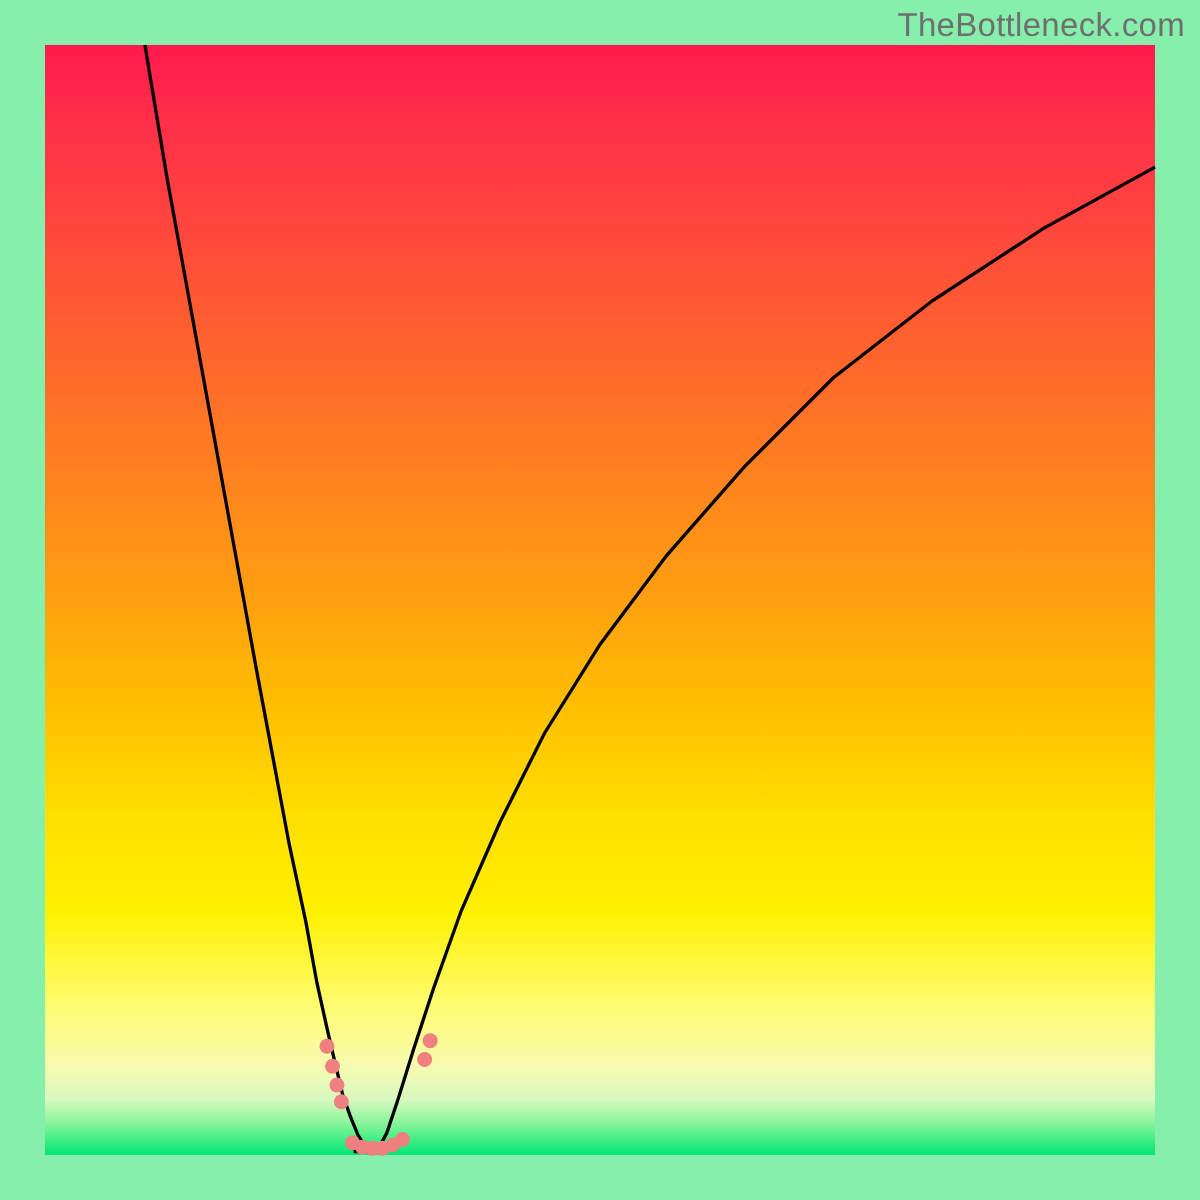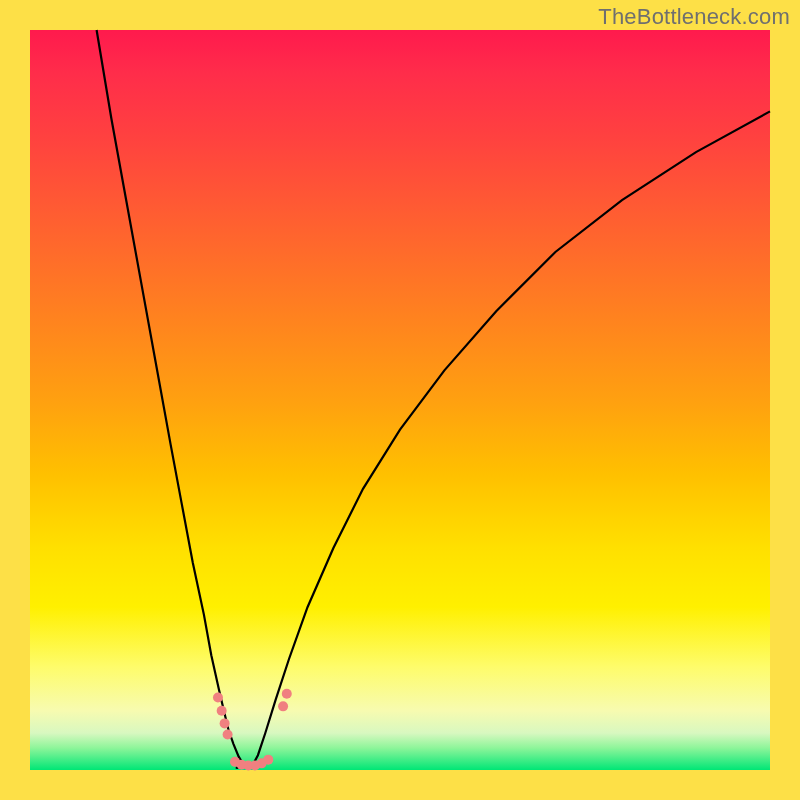--- a/index.html
+++ b/index.html
@@ -10,21 +10,21 @@
     background: #000;
     overflow: hidden;
     font-family: Arial, Helvetica, sans-serif;
   }
   .frame {
     position: absolute;
     left: 0;
     top: 0;
     width: 800px;
     height: 800px;
-    background: #fde047;
+    background: #86efac;
   }
   .plot {
     position: absolute;
     left: 30px;
     top: 30px;
     width: 740px;
     height: 740px;
     
     background: linear-gradient(to bottom,
       #ff1a4d 0%,

